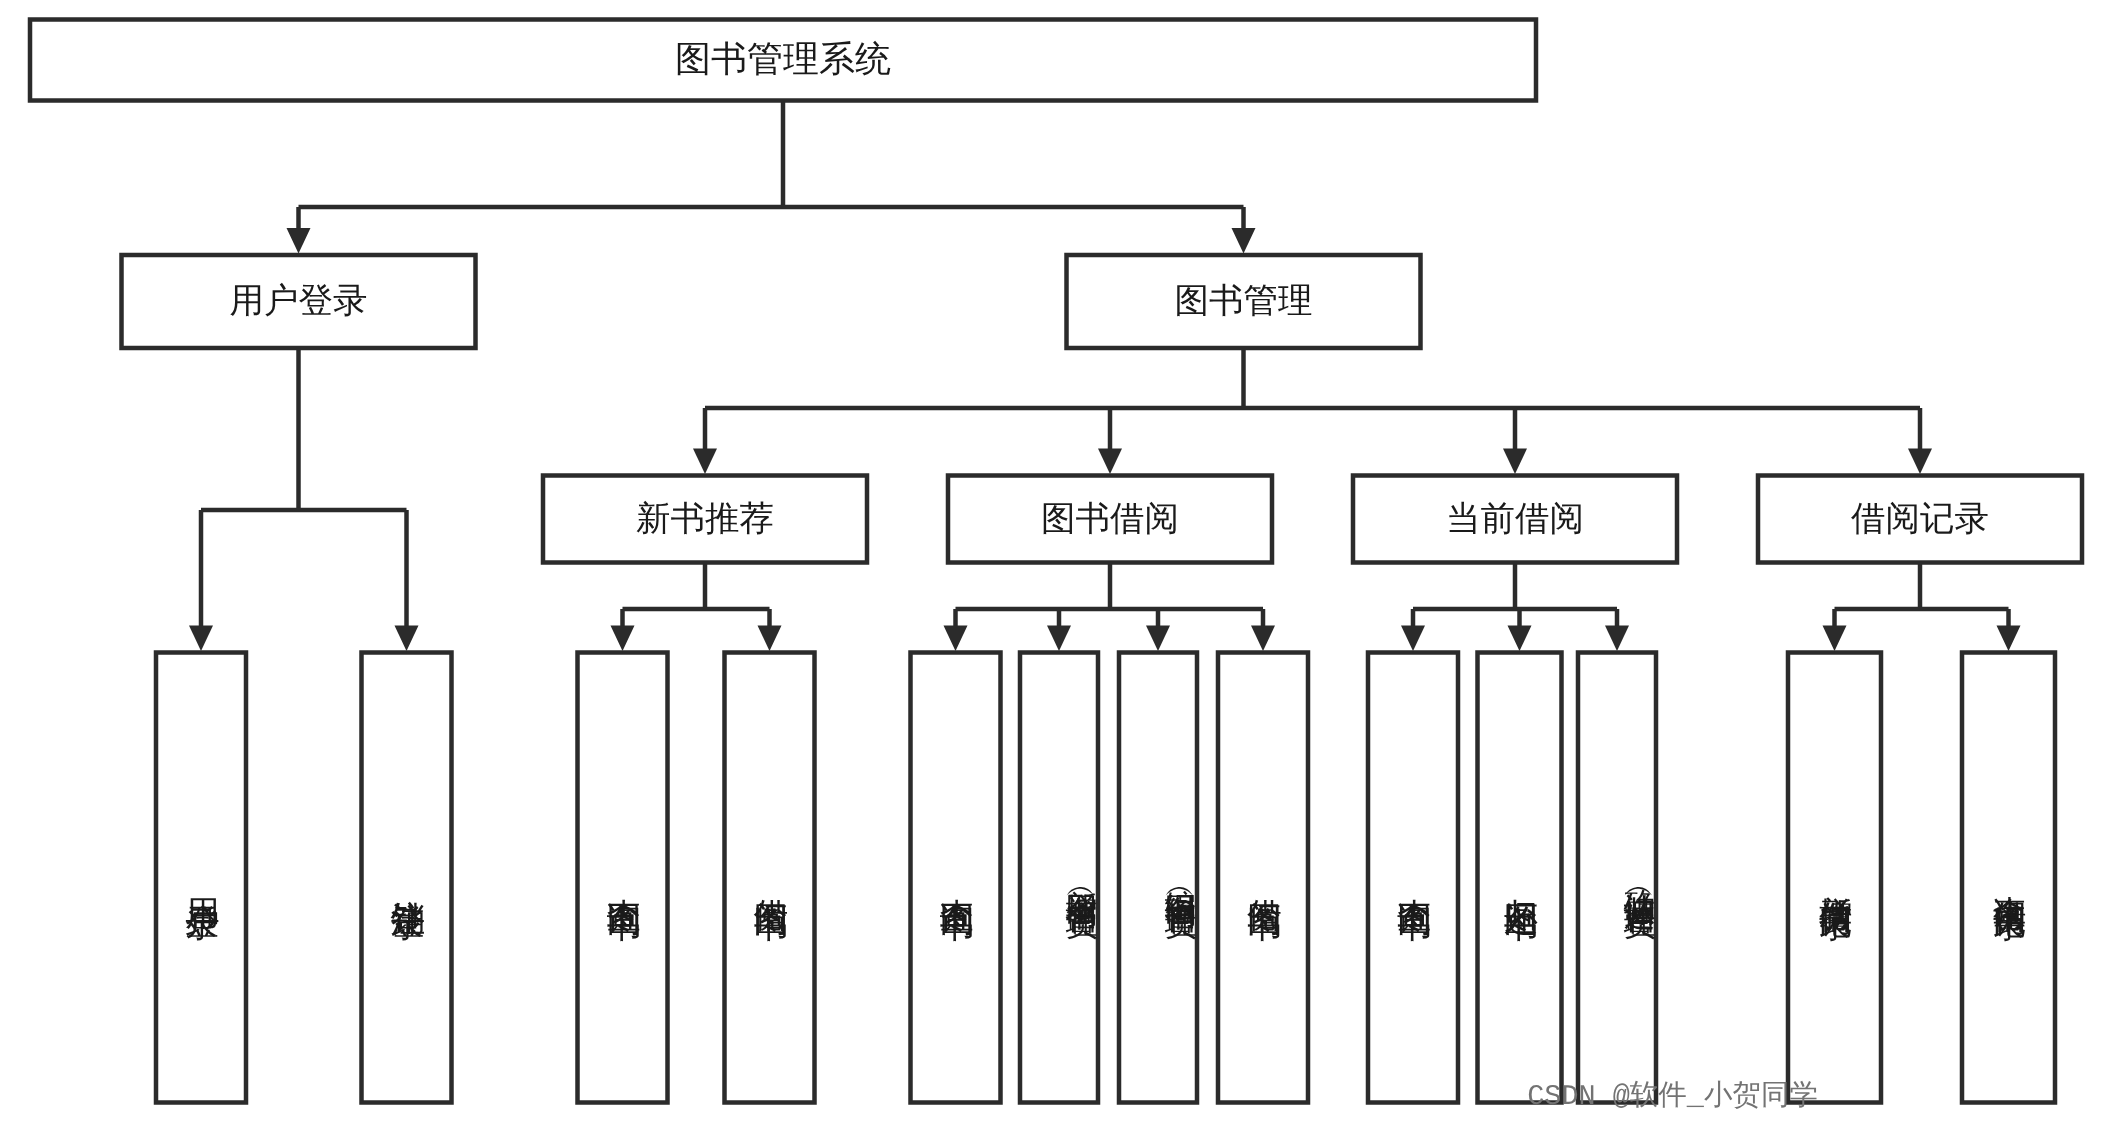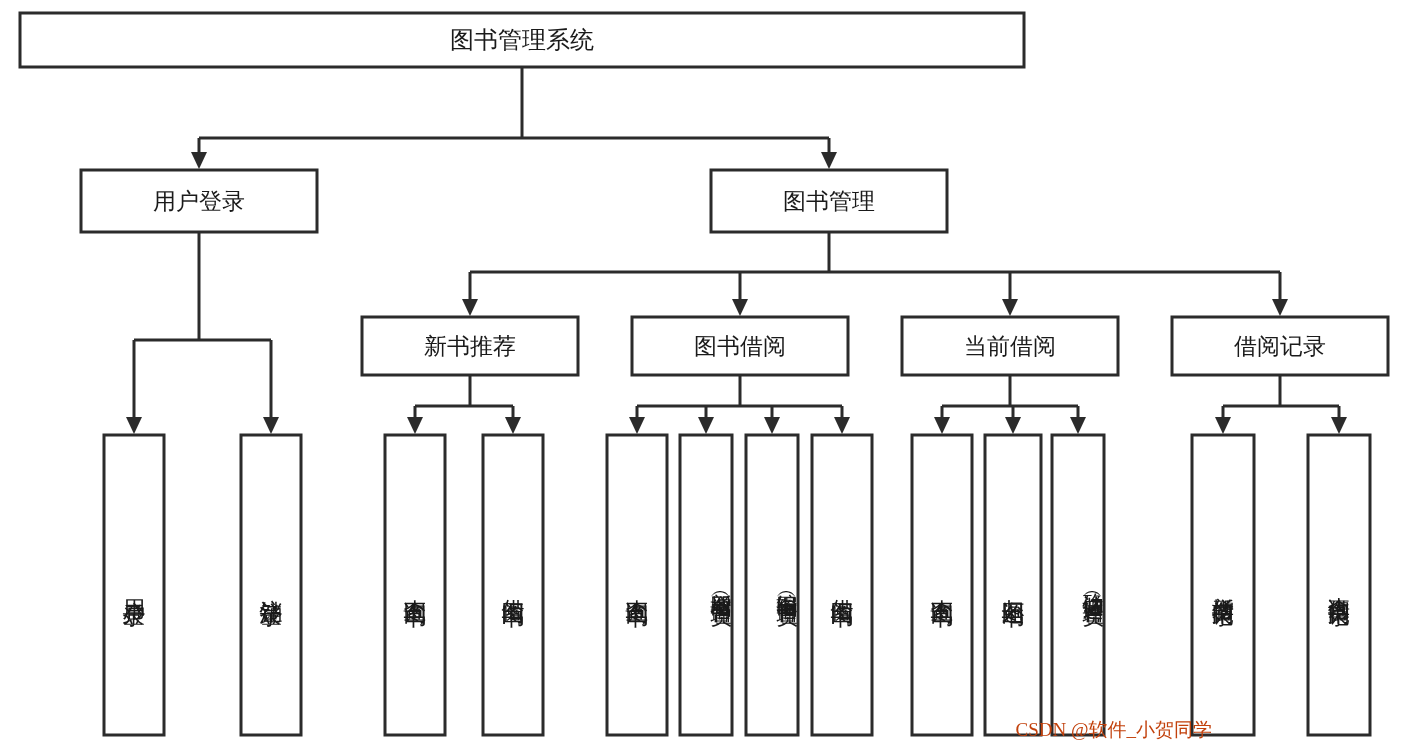--- a/index.html
+++ b/index.html
@@ -75,23 +75,23 @@
     letter-spacing: 2px;
     pointer-events: none;
     display: flex;
     align-items: flex-start;
     justify-content: center;
   }
   .watermark {
     position: absolute;
     right: 8px;
     bottom: 4px;
-    font-family: Liberation Serif, serif;
+    font-family: Liberation Mono, monospace;
     font-size: 19px;
-    color: #c2410c;
+    color: #737373;
     white-space: nowrap;
     pointer-events: none;
     margin-top: 10px;
   }
 </style>
 </head>
 <body>
 
 <div id="diagram-root">
 

